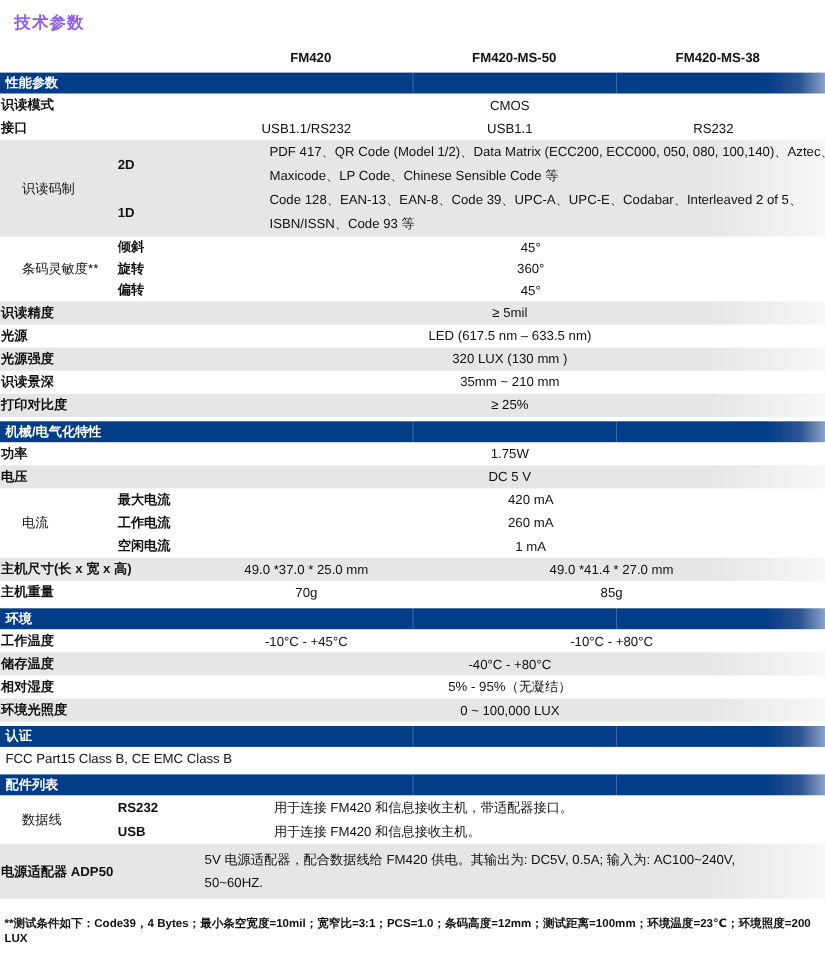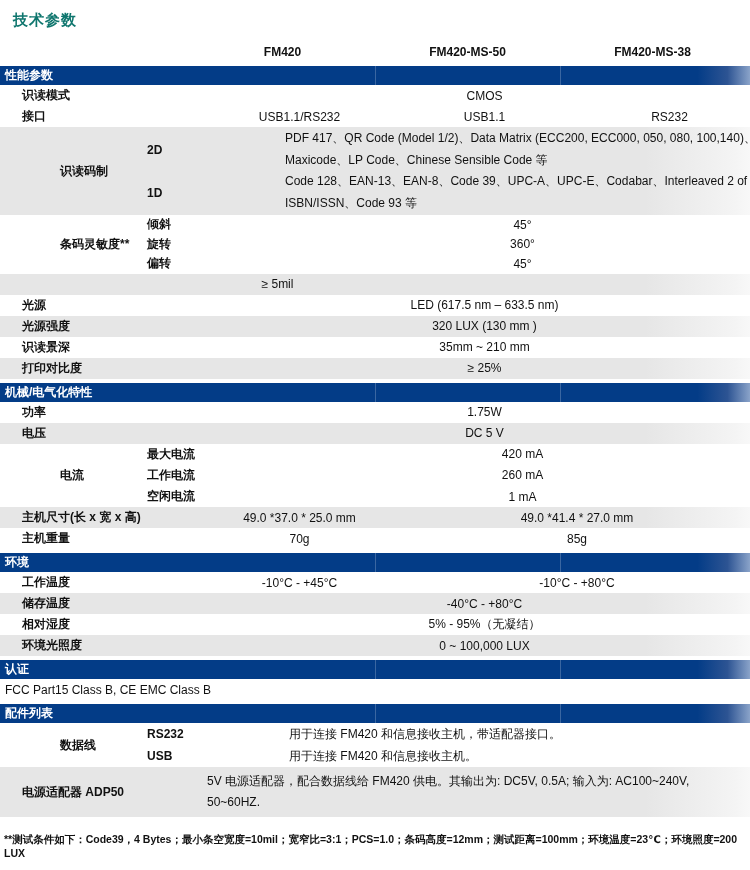--- a/index.html
+++ b/index.html
@@ -2,38 +2,38 @@
 <html><head>
 <meta charset="utf-8">
 <style>
   html,body{margin:0;padding:0;}
   body{
     width:750px;height:870px;background:#ffffff;color:#111;
     font-family:"Liberation Sans","DejaVu Sans",sans-serif;
     -webkit-font-smoothing:antialiased;overflow:hidden;
   }
   .page{position:relative;width:750px;}
-  .title{margin:11px 0 12px 13px;font-size:15px;font-weight:bold;color:#0f766e;letter-spacing:1px;}
+  .title{margin:11px 0 12px 13px;font-size:15px;font-weight:bold;color:#8b5cf6;letter-spacing:1px;}
   .colheader{display:flex;margin-top:9px;height:20px;align-items:center;font-size:12px;font-weight:bold;}
   .hspacer{width:190px;flex-shrink:0;}
   .hcell{width:185px;text-align:center;flex-shrink:0;}
   .secbar{
     position:relative;height:19px;line-height:19px;margin-top:4px;
     background:linear-gradient(90deg,#033c87 0%,#033c87 93%,#2d5493 97%,#8aa3c9 100%);
     color:#fff;font-weight:bold;font-size:12px;padding-left:5px;box-sizing:border-box;
   }
   .secbar::before,.secbar::after{
     content:"";position:absolute;top:0;bottom:0;width:1px;background:rgba(255,255,255,.22);
   }
   .secbar::before{left:375px;}
   .secbar::after{left:560px;}
   .row{display:flex;align-items:center;min-height:21px;font-size:12px;}
   .gray{background:linear-gradient(90deg,#e6e6e6 0%,#e6e6e6 86%,#f4f4f4 98%,#f8f8f8 100%);}
-  .lblfull{width:185px;padding-left:22px;font-weight:bold;flex-shrink:0;box-sizing:content-box;}
-  .lbl92{width:87px;padding-left:20px;font-weight:bold;flex-shrink:0;align-self:center;margin-left:40px;}
+  .lblfull{width:185px;padding-left:1px;font-weight:bold;flex-shrink:0;box-sizing:content-box;}
+  .lbl92{width:87px;padding-left:20px;font-weight:normal;flex-shrink:0;align-self:center;}
   .sub{width:98px;font-weight:bold;flex-shrink:0;}
   .vfull{width:555px;text-align:center;flex-shrink:0;}
   .vcol{width:185px;text-align:center;flex-shrink:0;}
   .vcol2{width:370px;text-align:center;flex-shrink:0;}
   .groupcol{display:flex;flex-direction:column;}
   .grow{display:flex;align-items:center;}
   .sens .grow{height:19.5px;}
   .cur .grow{height:21.3px;}
   .cab .grow{height:22px;}
   .symcol{display:flex;flex-direction:column;padding:1px 0;}
@@ -100,20 +100,21 @@
         <div class="vfull">360°</div>
       </div>
       <div class="grow">
         <div class="sub">偏转</div>
         <div class="vfull">45°</div>
       </div>
     </div>
   </div>
 
   <div class="row gray">
+    <div class="lblfull">识读精度</div>
     <div class="vfull">≥ 5mil</div>
   </div>
 
   <div class="row">
     <div class="lblfull">光源</div>
     <div class="vfull">LED (617.5 nm – 633.5 nm)</div>
   </div>
 
   <div class="row gray">
     <div class="lblfull">光源强度</div>

